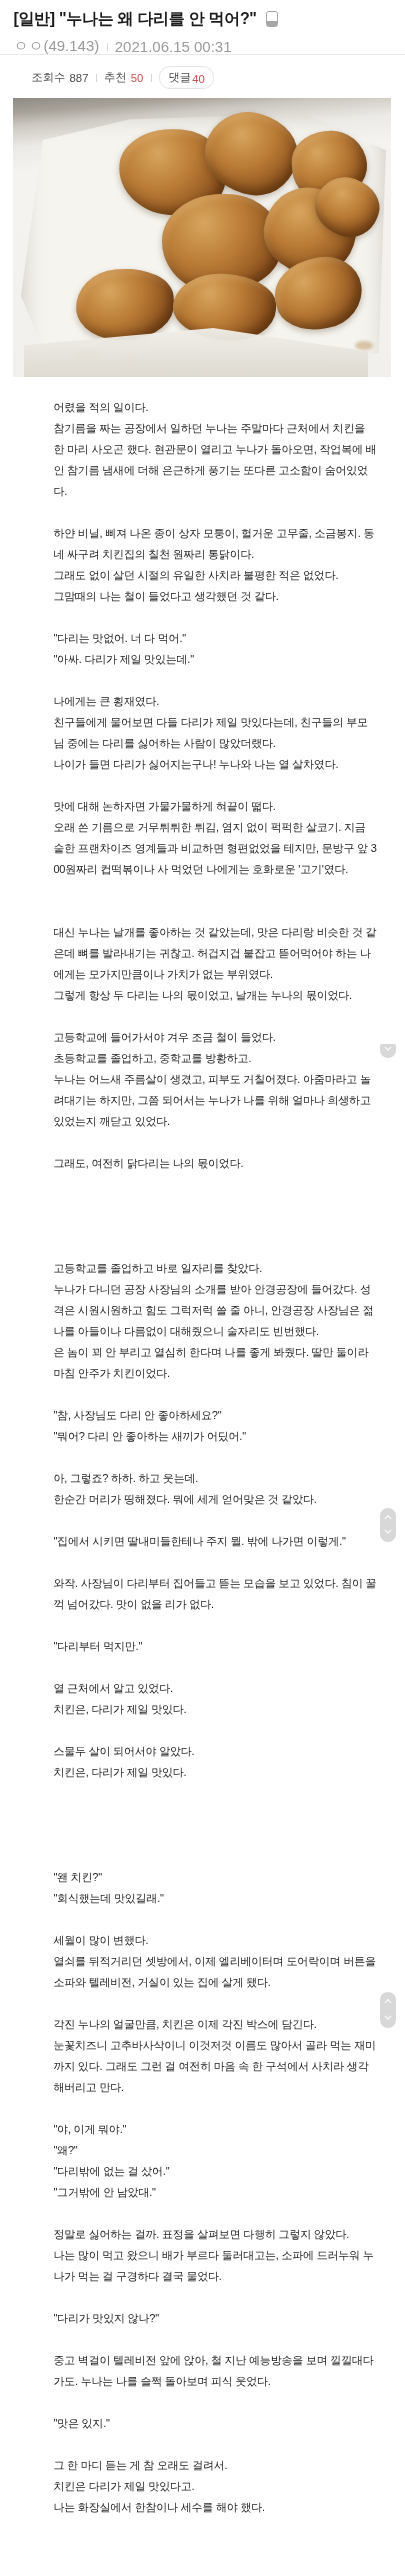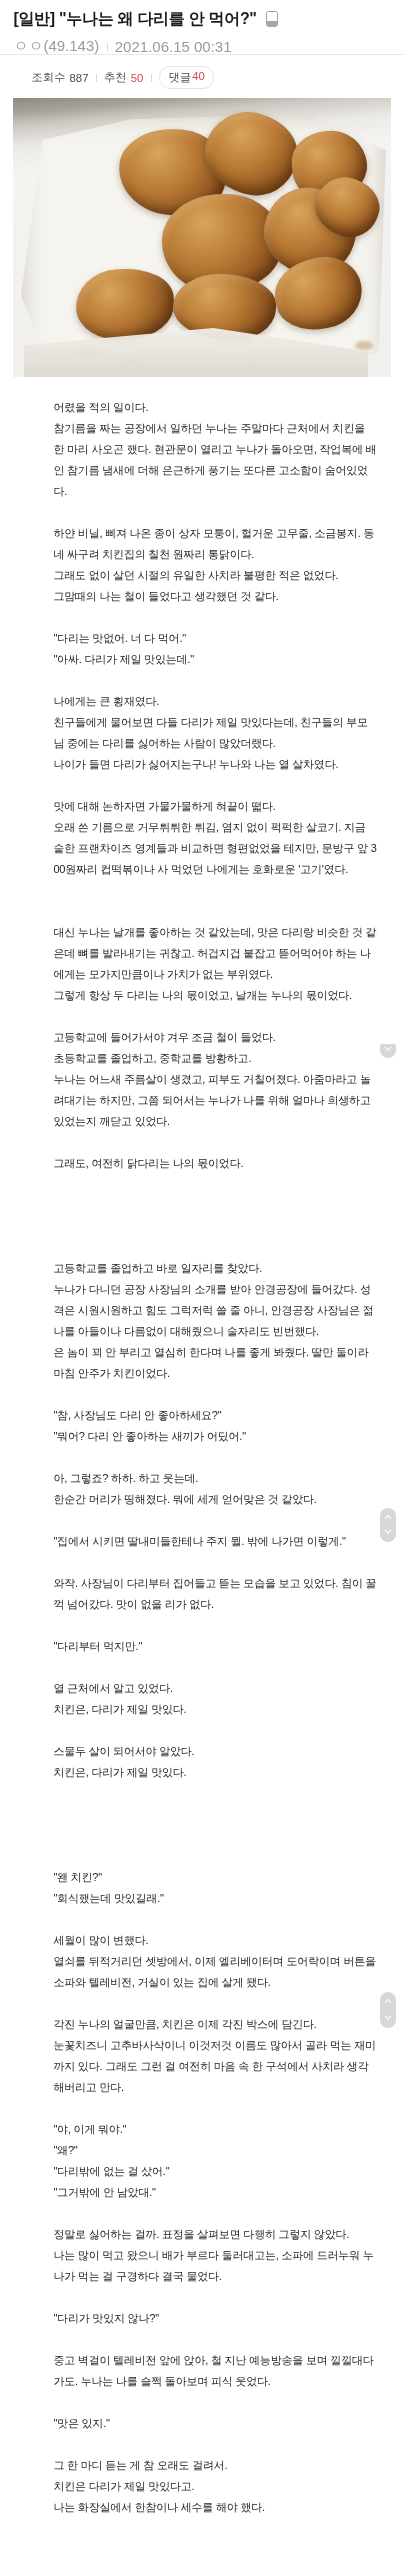--- a/index.html
+++ b/index.html
@@ -12,21 +12,21 @@
          position:relative;vertical-align:-3.2px;margin-left:5.4px;background:#fff;box-sizing:border-box;}
   .phone::after{content:"";position:absolute;left:0;right:0;bottom:0;height:4.8px;background:#a6a6a6;}
   .author-row{position:absolute;left:13.4px;top:37px;font-size:15px;color:#9b9b9b;
               display:flex;align-items:center;}
   .vbar{display:inline-block;width:0.5px;height:8px;background:#d8d8d8;margin:0 7.5px;}
   .hdr-divider{position:absolute;left:0;top:54px;width:405px;height:0.5px;background:#e9e9e9;}
   .stats-row{position:absolute;left:13.4px;top:66px;height:23.6px;display:flex;align-items:center;
              font-size:11.3px;color:#4b4b4b;margin-left:18px;}
   .stat{display:flex;align-items:center;gap:4.3px;}
   .rednum{color:#cc4e4e;}
-  .pill{display:flex;align-items:flex-start;gap:1.1px;border:0.5px solid #e4e4e4;background:#fefefe;
+  .pill{display:flex;align-items:flex-end;gap:1.1px;border:0.5px solid #e4e4e4;background:#fefefe;
         border-radius:10.7px;padding:3.2px 8.6px;}
   
   .photo{position:absolute;left:13.4px;top:98px;width:378px;height:279px;overflow:hidden;
          background:linear-gradient(175deg,#8e8a83 0%,#a8a29a 5%,#ccc8c1 9%,#eceae6 16%,#f4f3f0 24%,#f2f0ec 100%);}
   .paper{position:absolute;left:7.5px;top:16px;right:5.4px;bottom:3.2px;background:#f5f4ef;
          clip-path:polygon(6% 10%,30% 2%,78% 0%,100% 14%,98% 92%,60% 100%,8% 97%,0 70%);
          box-shadow:inset 0 0 25px rgba(120,110,95,.38);}
   .fold{position:absolute;left:10.7px;bottom:0;width:344px;height:49px;opacity:.95;
         background:linear-gradient(180deg,#f1efe9,#ddd9d0);
         clip-path:polygon(0 35%,55% 0,100% 48%,100% 100%,0 100%);}

